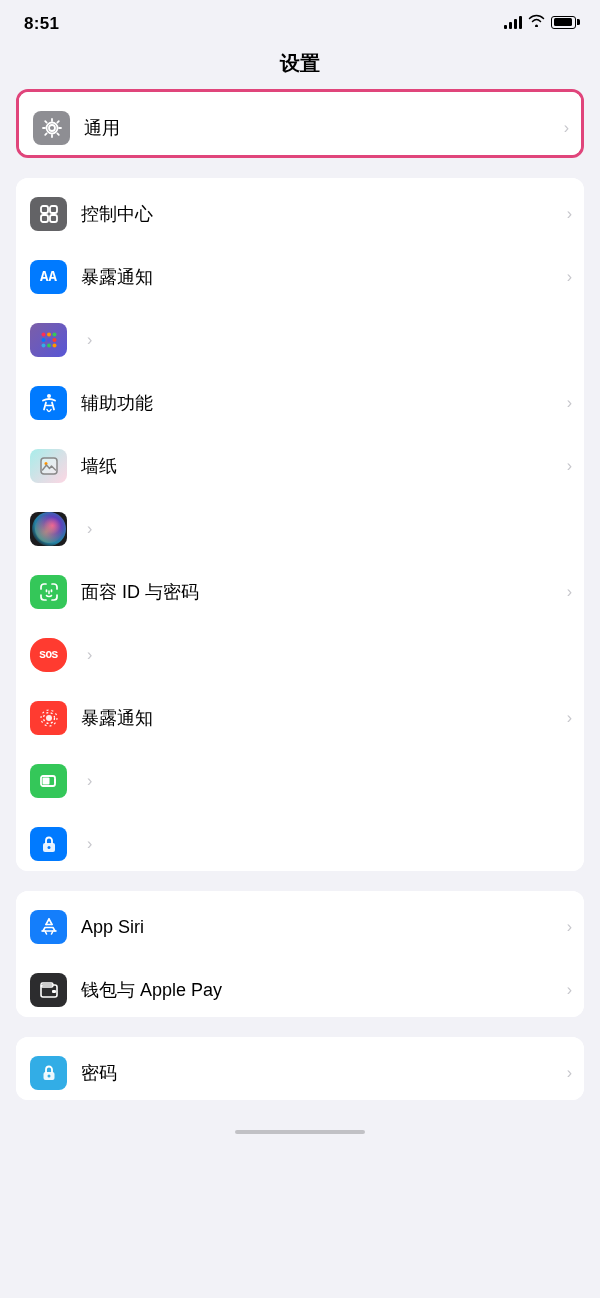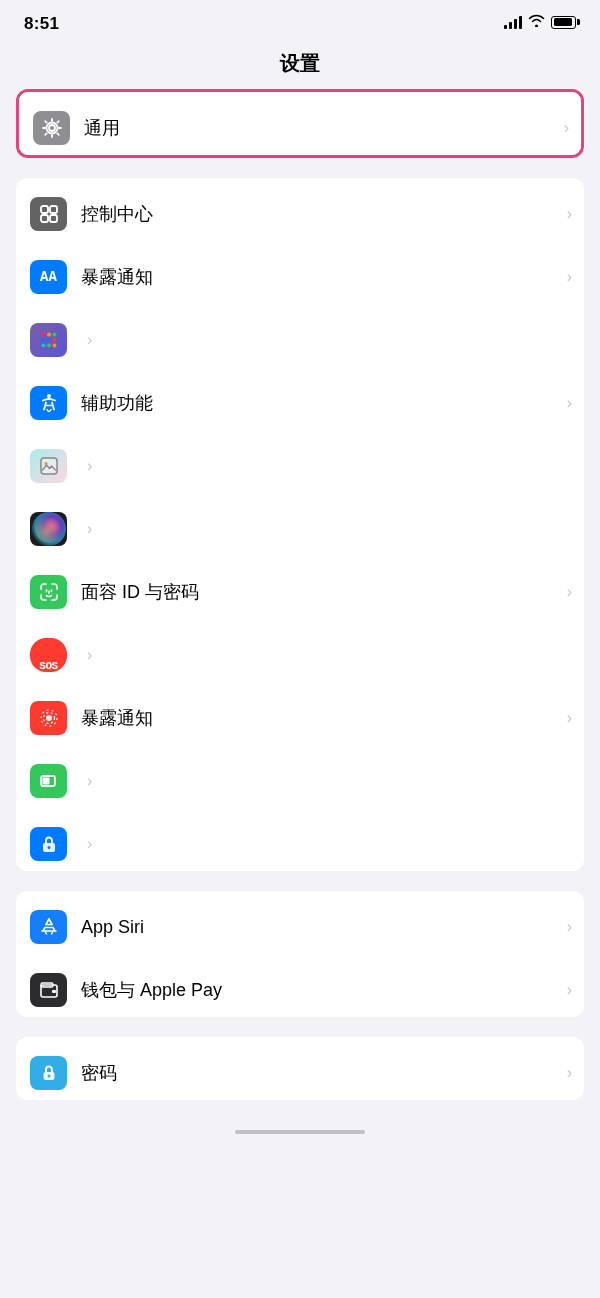--- a/index.html
+++ b/index.html
@@ -267,20 +267,21 @@
   </div>
 
   <div class="settings-item">
     <div class="settings-icon wallpaper-icon" style="background:linear-gradient(135deg,#a8edea,#fed6e3);border-radius:8px;">
       <svg width="22" height="22" viewBox="0 0 22 22" fill="none">
         <path d="M3 6a3 3 0 0 1 3-3h10a3 3 0 0 1 3 3v10a3 3 0 0 1-3 3H6a3 3 0 0 1-3-3V6z" stroke="#888" stroke-width="1.5" fill="rgba(255,255,255,0.4)"></path>
         <circle cx="8" cy="8.5" r="1.5" fill="#ff9500"></circle>
         <path d="M4.5 15l4-5 3 3.5 2-2.5 4 4" stroke="#888" stroke-width="1.4" stroke-linecap="round" stroke-linejoin="round" fill="none"></path>
       </svg>
     </div>
+    <span class="settings-label">墙纸</span>
     <span class="chevron">›</span>
   </div>
 
   <div class="settings-item">
     <div class="settings-icon" style="background:#1c1c1e;border-radius:8px;overflow:hidden;position:relative;display:flex;align-items:center;justify-content:center;">
       <div style="position:absolute;width:34px;height:34px;background:radial-gradient(ellipse at 60% 40%,rgba(255,80,180,0.9) 0%,rgba(120,80,255,0.7) 30%,rgba(40,200,255,0.6) 60%,transparent 80%);border-radius:50%;"></div>
       <div style="position:absolute;width:28px;height:28px;background:radial-gradient(ellipse at 40% 60%,rgba(255,200,80,0.5) 0%,transparent 70%);border-radius:50%;"></div>
     </div>
     <span class="chevron">›</span>
   </div>
@@ -296,21 +297,21 @@
         <path d="M13.5 9v1.5" stroke="white" stroke-width="1.7" stroke-linecap="round"></path>
         <path d="M8.5 14.5c.7 1.2 4.3 1.2 5 0" stroke="white" stroke-width="1.5" stroke-linecap="round" fill="none"></path>
         <path d="M11 10v2.5" stroke="white" stroke-width="1.5" stroke-linecap="round"></path>
       </svg>
     </div>
     <span class="settings-label">面容 ID 与密码</span>
     <span class="chevron">›</span>
   </div>
 
   <div class="settings-item">
-    <div class="settings-icon" style="background:#ff3b30;border-radius:16px;display:flex;align-items:flex-end;justify-content:center;">
+    <div class="settings-icon" style="background:#ff3b30;border-radius:16px;display:flex;align-items:center;justify-content:center;">
       <span style="color:white;font-size:11px;font-weight:900;letter-spacing:-0.5px;">SOS</span>
     </div>
     <span class="chevron">›</span>
   </div>
 
   <div class="settings-item">
     <div class="settings-icon" style="background:#ff3b30;border-radius:8px;display:flex;align-items:center;justify-content:center;">
       <svg width="22" height="22" viewBox="0 0 22 22" fill="none">
         <circle cx="11" cy="11" r="3" fill="white" opacity="0.9"></circle>
         <circle cx="11" cy="11" r="5.5" stroke="white" stroke-width="1.3" fill="none" stroke-dasharray="2 2.5"></circle>

